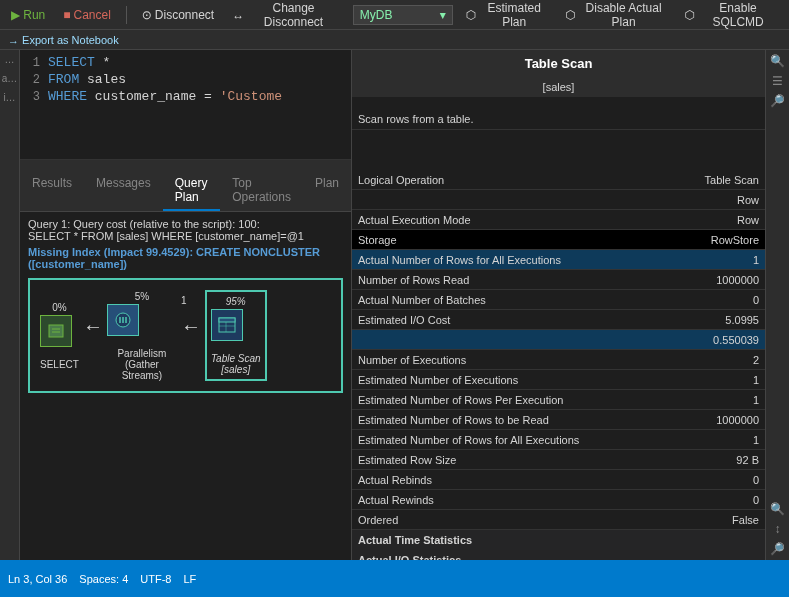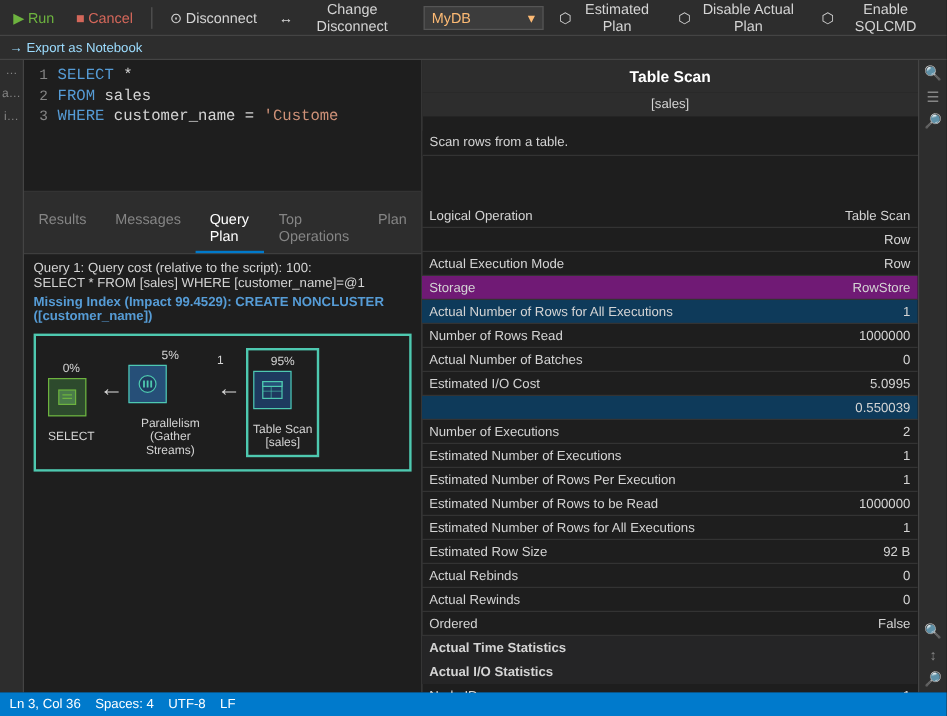--- a/index.html
+++ b/index.html
@@ -12,21 +12,21 @@
     }
     .toolbar-btn {
       display: flex; align-items: center; gap: 3px; cursor: pointer; color: #d4d4d4;
       background: none; border: none; font-size: 12px; padding: 2px 5px;
     }
     .run-btn { color: #6db33f; }
     .cancel-btn { color: #d4675a; }
     .toolbar-separator { width: 1px; height: 18px; background: #555; margin: 0 2px; }
     .db-selector {
       display: flex; align-items: center; background: #3c3c3c; border: 1px solid #555;
-      padding: 2px 6px; gap: 0; cursor: pointer; color: #fdba74; font-size: 12px; min-width: 100px;
+      padding: 2px 6px; gap: 0; cursor: pointer; color: #86efac; font-size: 12px; min-width: 100px;
     }
     .toolbar-right { margin-left: auto; display: flex; align-items: center; gap: 6px; font-size: 11px; color: #ccc; }
 
     
     .export-bar {
       background: #2d2d2d; border-bottom: 1px solid #444; padding: 2px 8px;
       font-size: 11px; color: #9cdcfe; cursor: pointer; height: 20px; display: flex; align-items: center; flex-shrink: 0;
     }
 
     
@@ -131,30 +131,30 @@
 
     
     .right-sidebar {
       width: 24px; background: #2d2d2d; border-left: 1px solid #444; display: flex; flex-direction: column; align-items: center; padding: 4px 0; gap: 6px;
     }
     .rs-icon { cursor: pointer; color: #858585; font-size: 14px; }
 
     
     .status-bar {
       background: #007acc; color: #ffffff; font-size: 11px; padding: 2px 8px;
-      display: flex; align-items: center; gap: 12px; height: 20px; flex-shrink: 0;
+      display: flex; align-items: center; gap: 12px; height: 37px; flex-shrink: 0;
     }
 
     
     ::-webkit-scrollbar { width: 6px; height: 6px; }
     ::-webkit-scrollbar-track { background: #1e1e1e; }
     ::-webkit-scrollbar-thumb { background: #555; }
 
     
-    .prop-row.storage-hl { background: #701a75; }
+    .prop-row.storage-hl { background: #000000; }
   </style>
 </head>
 <body>
 
 <div class="toolbar">
   <button class="toolbar-btn run-btn">
     <span>▶</span>
     <span>Run</span>
   </button>
   <button class="toolbar-btn cancel-btn">
@@ -267,21 +267,21 @@
             </div>
             <div class="plan-node-label" style="text-align:center;">Parallelism<br>(Gather Streams)</div>
           </div>
         </div>
 
         <div class="plan-arrow" style="position:relative;">
           <span style="position:absolute; top:-18px; left:4px; font-size:10px;">1</span>
           ←
         </div>
 
-        <div class="plan-node-wrapper" style="position:relative; border: 2px solid #4ec9b0; padding: 4px;">
+        <div class="plan-node-wrapper" style="position:relative; border: 2px solid #4ec9b0; padding: 4px; font-style: italic;">
           <div class="plan-cost-label">95%</div>
           <div class="plan-node">
             <div class="plan-node-icon plan-node-table-icon">
               <svg width="20" height="20" viewBox="0 0 20 20">
                 <rect x="2" y="3" width="16" height="14" fill="#1e3a5f" stroke="#4ec9b0" stroke-width="1"></rect>
                 <rect x="2" y="3" width="16" height="4" fill="#264f78" stroke="#4ec9b0" stroke-width="1"></rect>
                 <line x1="2" y1="11" x2="18" y2="11" stroke="#4ec9b0" stroke-width="0.5"></line>
                 <line x1="9" y1="7" x2="9" y2="17" stroke="#4ec9b0" stroke-width="0.5"></line>
               </svg>
             </div>

